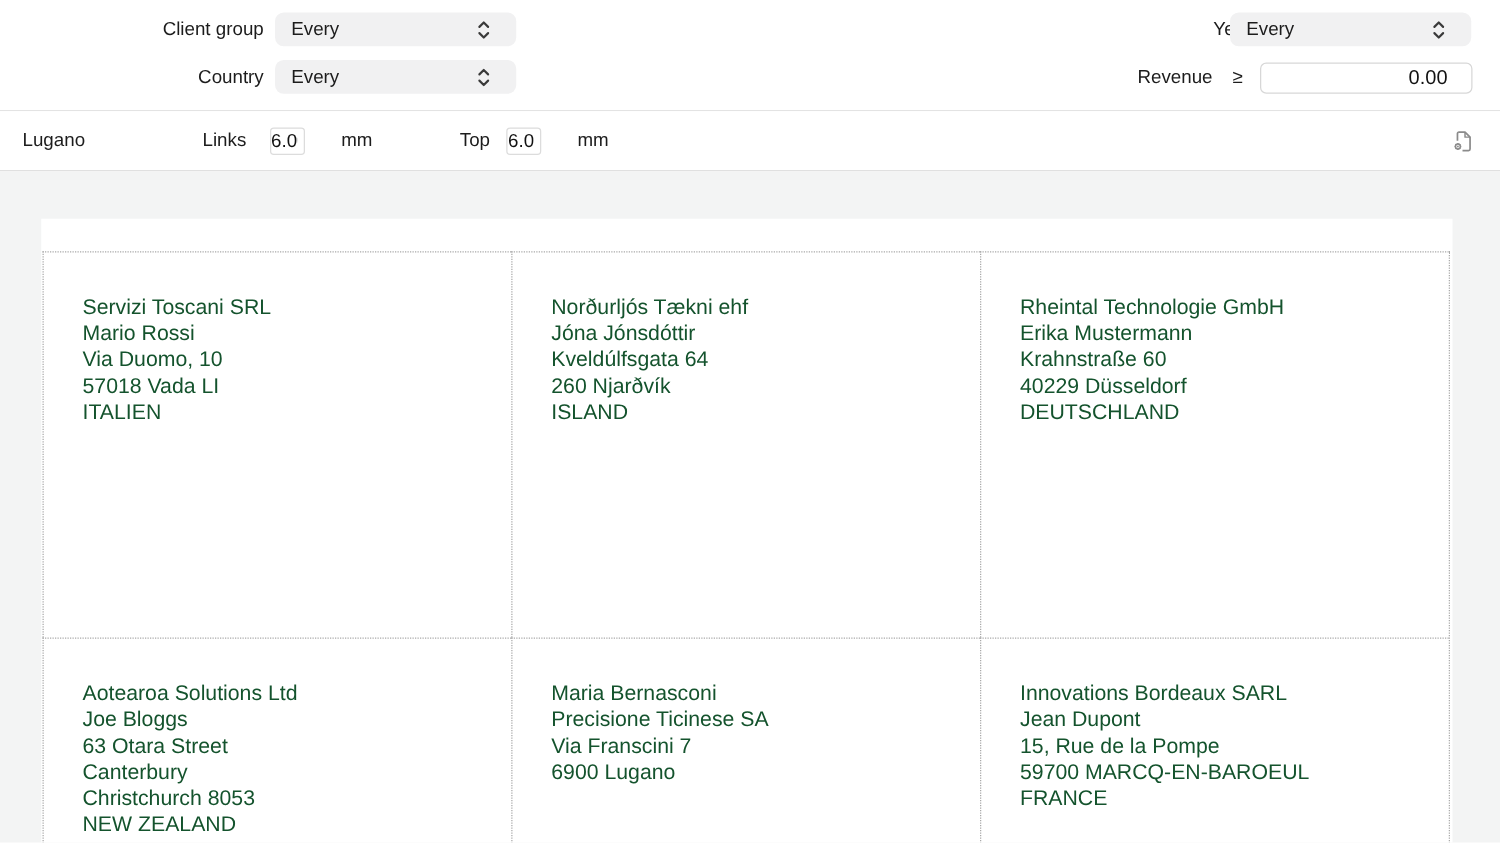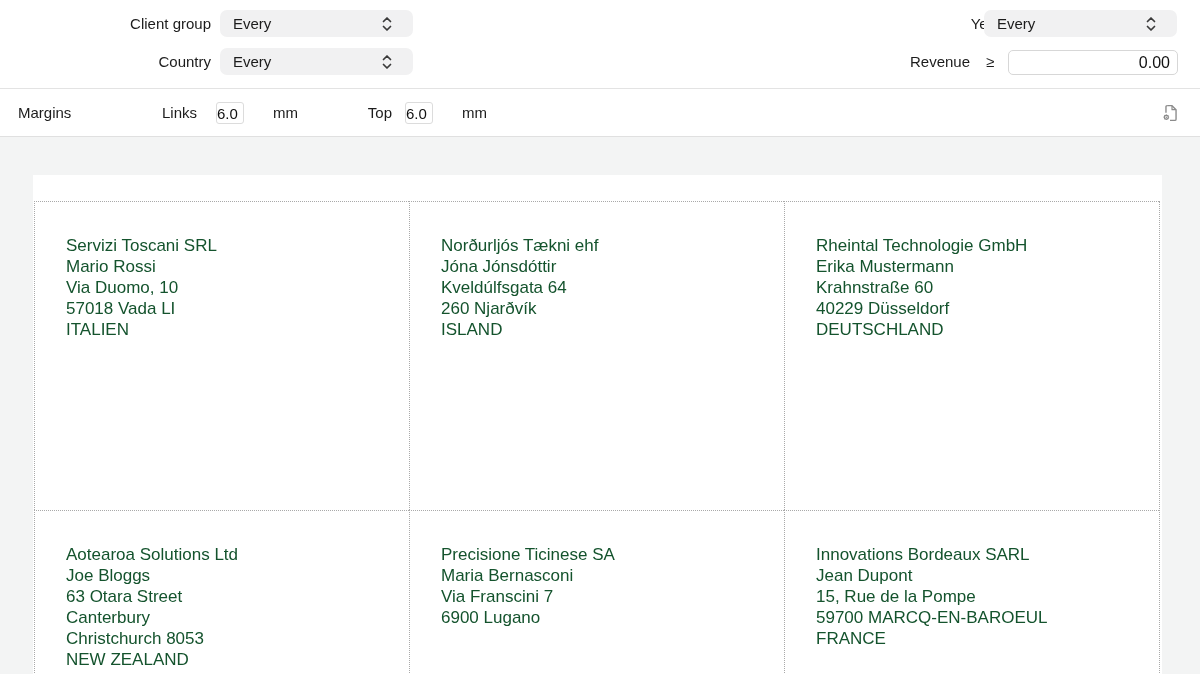--- a/index.html
+++ b/index.html
@@ -22,21 +22,21 @@
   .select .val { flex:1 1 auto; }
   .sel-client { top:10px; left:220px; }
   .sel-country{ top:48px; left:220px; }
   .sel-year   { top:10px; left:984px; }
   .chev { width:12px; height:16px; flex:0 0 auto; }
 
   .num-input { position:absolute; background:#fff; border:1px solid #d7d7d7;
                font-family:"Liberation Sans", sans-serif; font-size:15px; color:#111;
                text-align:right; outline:none; }
   .revenue-input { top:50px; left:1008px; width:170px; height:25px;
-                   border-radius:5px; padding-right:7px; font-size:16px; }
+                   border-radius:5px; padding-right:19px; font-size:16px; }
 
   
   .margins-bar { position:relative; width:1200px; height:48px; background:#fff;
                  border-bottom:1px solid #e0e0e0; }
   .m-text { position:absolute; font-size:15px; line-height:48px; color:#1c1c1c; }
   .m-title { left:18px; }
   .m-links  { left:162px; width:58px; }
   .m-top    { left:355px; width:37px; text-align:right; }
   .m-unit1  { left:273px; }
   .m-unit2  { left:462px; }
@@ -87,21 +87,21 @@
       <path d="M2.5 10.5 L6 14 L9.5 10.5" fill="none" stroke="#3a3a3a" stroke-width="1.7" stroke-linecap="round" stroke-linejoin="round"></path>
     </svg>
   </div>
 
   <div class="f-label lbl-revenue">Revenue</div>
   <div class="gte-sign">≥</div>
   <input class="num-input revenue-input" value="0.00" style="">
 </div>
 
 <div class="margins-bar">
-  <div class="m-text m-title">Margins</div>
+  <div class="m-text m-title">Lugano</div>
   <div class="m-text m-links">Links</div>
   <input class="num-input margin-input mi-left" value="6.00" style="">
   <div class="m-text m-unit1">mm</div>
   <div class="m-text m-top">Top</div>
   <input class="num-input margin-input mi-top" value="6.00" style="">
   <div class="m-text m-unit2">mm</div>
 
   <button class="icon-btn">
     <svg viewBox="0 0 24 24" width="22" height="22">
       <path d="M8.9 4 L14.2 4 L18.6 8.4 L18.6 18.8 A1.3 1.3 0 0 1 17.3 20.1 L12 20.1" fill="none" stroke="#8b8b8b" stroke-width="1.5" stroke-linejoin="round"></path>
@@ -143,22 +143,22 @@
         </div>
         <div class="label-cell">
           <div class="addr-line">Aotearoa Solutions Ltd</div>
           <div class="addr-line">Joe Bloggs</div>
           <div class="addr-line">63 Otara Street</div>
           <div class="addr-line">Canterbury</div>
           <div class="addr-line">Christchurch 8053</div>
           <div class="addr-line">NEW ZEALAND</div>
         </div>
         <div class="label-cell">
+          <div class="addr-line">Maria Bernasconi</div>
           <div class="addr-line">Precisione Ticinese SA</div>
-          <div class="addr-line">Maria Bernasconi</div>
           <div class="addr-line">Via Franscini 7</div>
           <div class="addr-line">6900 Lugano</div>
         </div>
         <div class="label-cell">
           <div class="addr-line">Innovations Bordeaux SARL</div>
           <div class="addr-line">Jean Dupont</div>
           <div class="addr-line">15, Rue de la Pompe</div>
           <div class="addr-line">59700 MARCQ-EN-BAROEUL</div>
           <div class="addr-line">FRANCE</div>
         </div>

